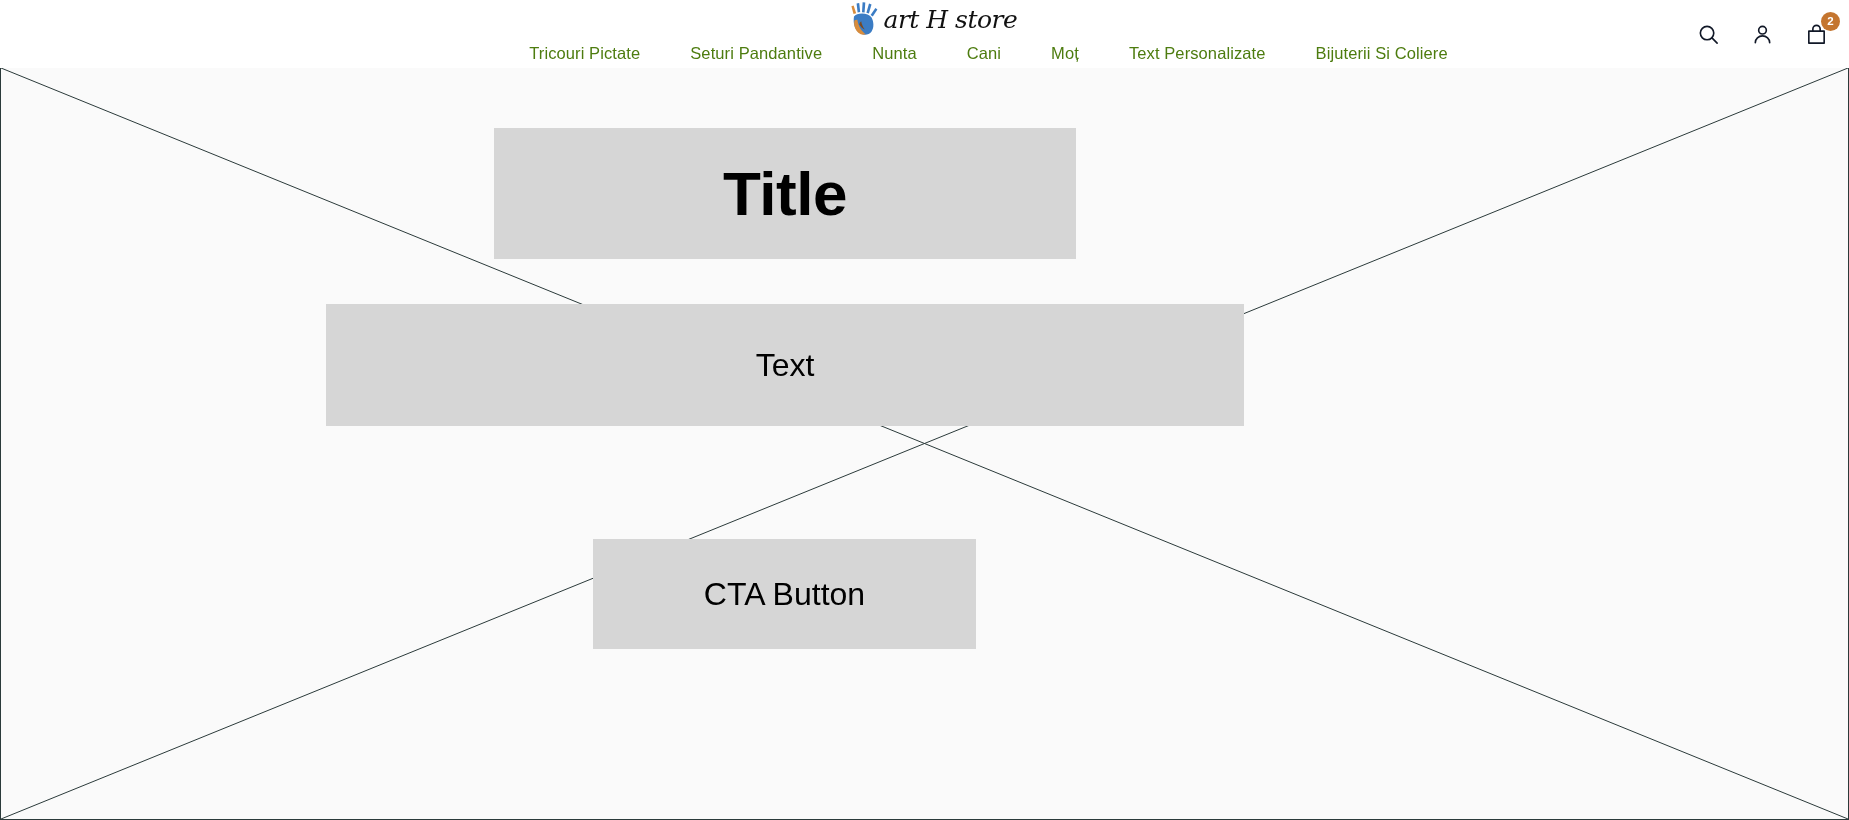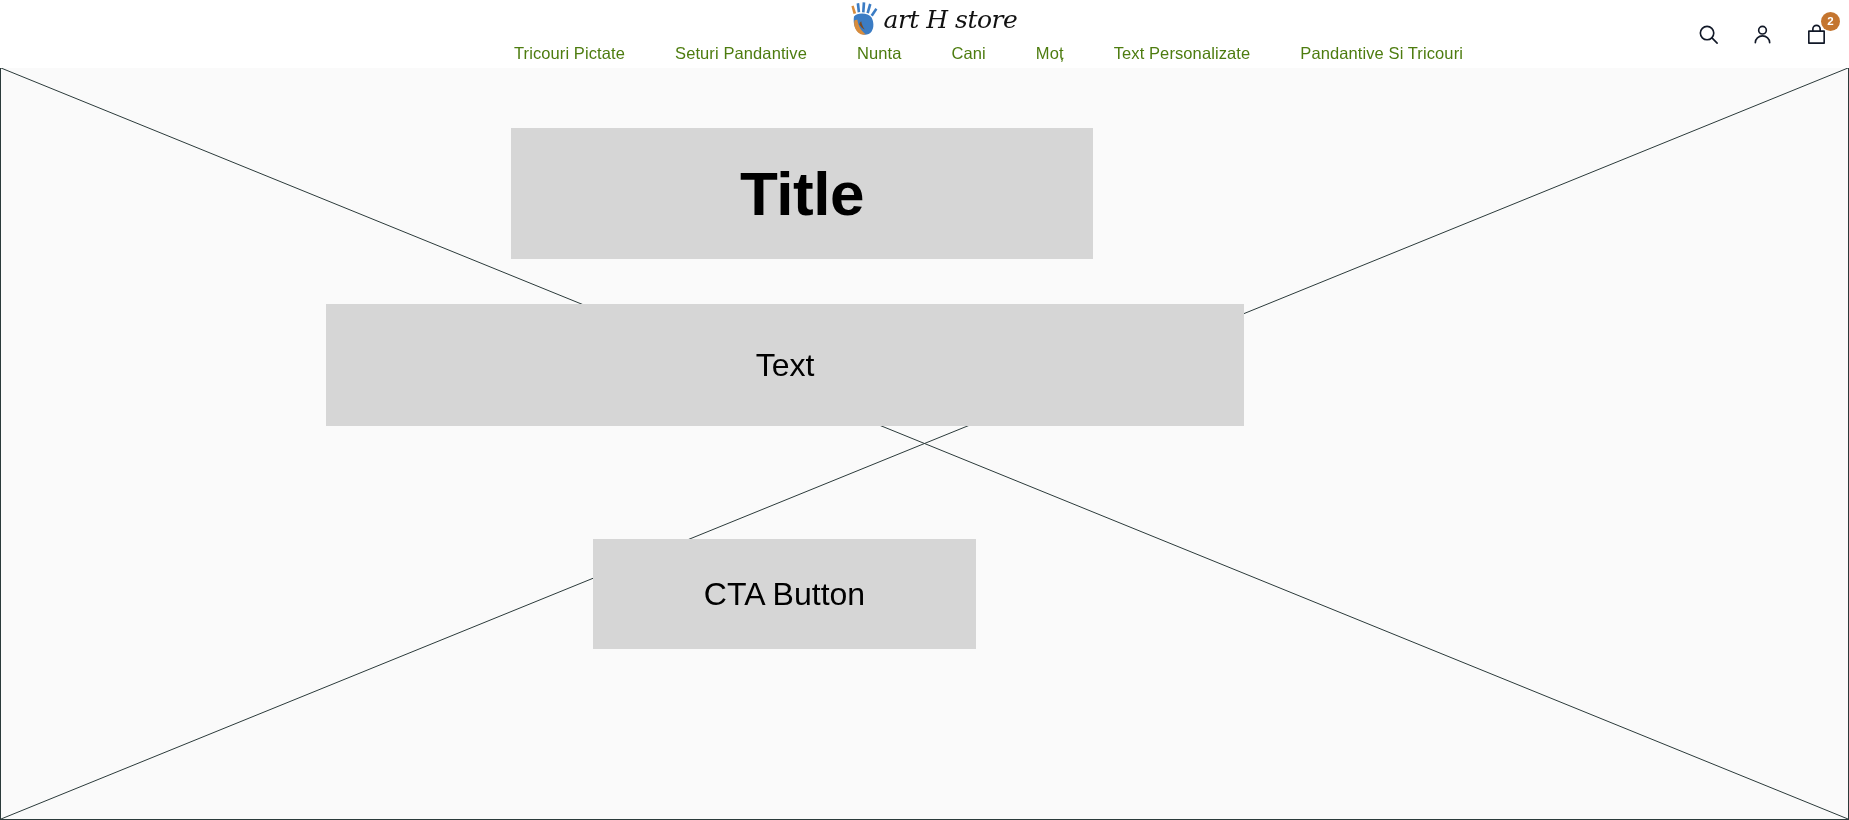--- a/index.html
+++ b/index.html
@@ -132,21 +132,21 @@
   .ph {
     position: absolute;
     background: #d6d6d6;
     display: flex;
     align-items: center;
     justify-content: center;
     color: #000000;
   }
 
   .ph-title {
-    left: 510px;
+    left: 493px;
     top: 60px;
     width: 582px;
     height: 131px;
     font-size: 62px;
     font-weight: bold;
     letter-spacing: -0.5px;
   }
 
   .ph-text {
     left: 325px;
@@ -190,21 +190,21 @@
     <span class="brand-word">art H store</span>
   </a>
 
   <nav class="main-nav">
     <a class="nav-link" href="#">Tricouri Pictate</a>
     <a class="nav-link" href="#">Seturi Pandantive</a>
     <a class="nav-link" href="#">Nunta</a>
     <a class="nav-link" href="#">Cani</a>
     <a class="nav-link" href="#">Moț</a>
     <a class="nav-link" href="#">Text Personalizate</a>
-    <a class="nav-link" href="#">Pandantive Si Tricouri</a>
+    <a class="nav-link" href="#">Bijuterii Si Coliere</a>
   </nav>
 
   <div class="header-actions">
 
     <button class="icon-btn">
       <span>
         <svg width="23" height="23" viewBox="0 0 24 24" fill="none" stroke="#111827" stroke-width="1.7" stroke-linecap="round" stroke-linejoin="round" aria-hidden="true">
           <circle cx="10.5" cy="10.5" r="7"></circle>
           <line x1="15.6" y1="15.6" x2="21" y2="21"></line>
         </svg>

